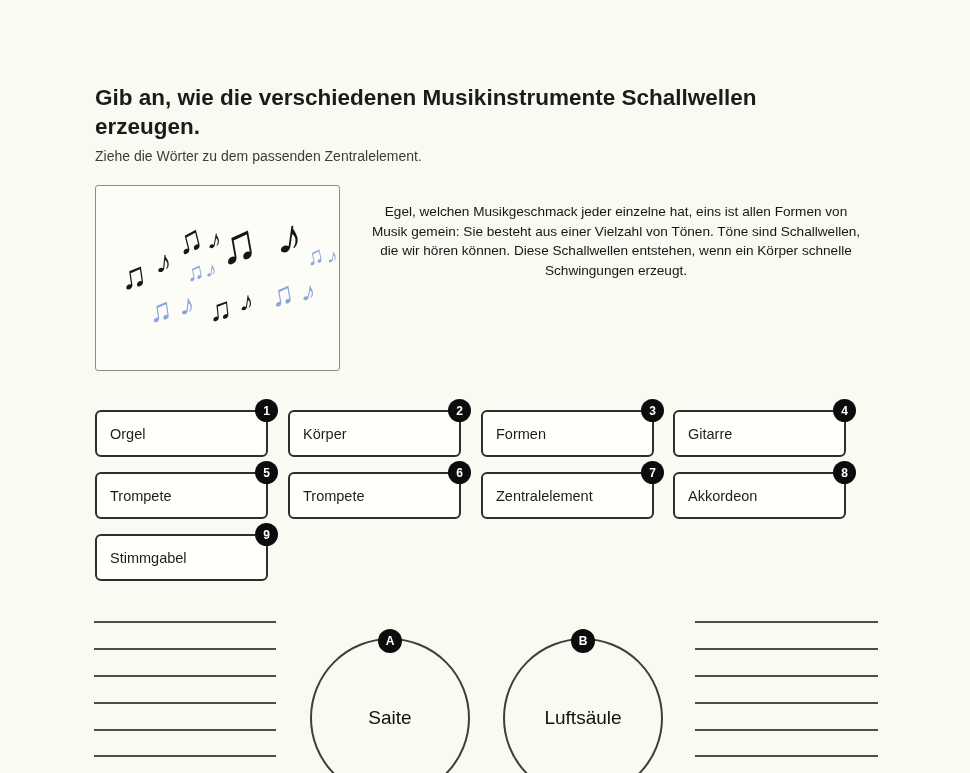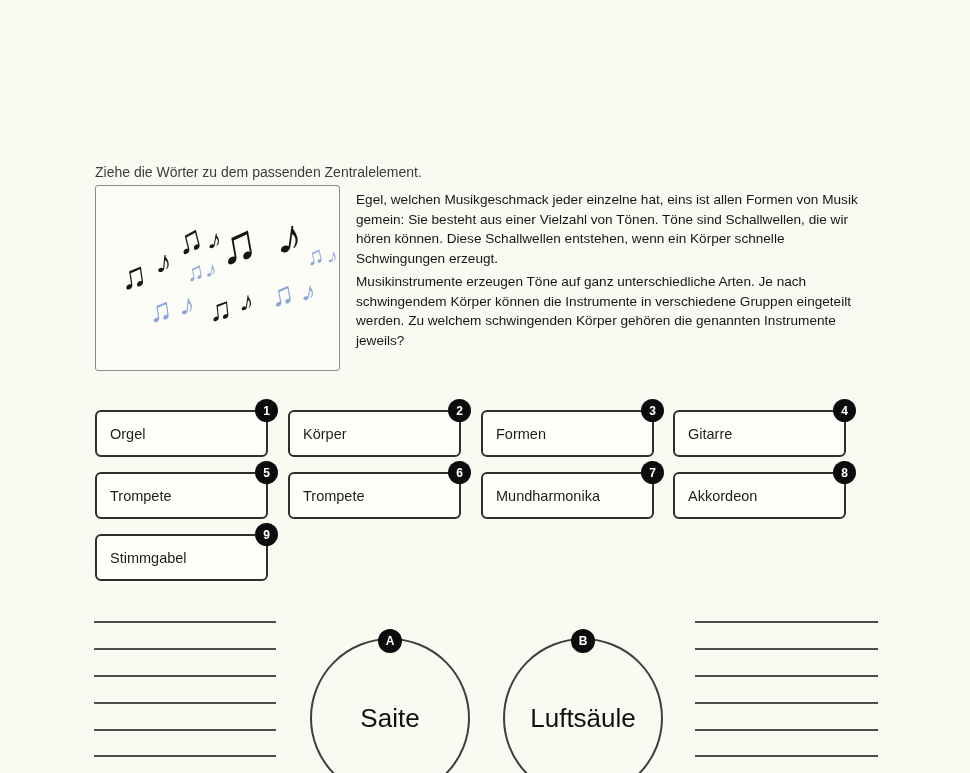--- a/index.html
+++ b/index.html
@@ -9,35 +9,35 @@
     font-family:"Liberation Sans", sans-serif;
   }
   .page { position:absolute; inset:0; }
 
   .title {
     position:absolute; left:95px; top:83px; width:720px;
     font-size:22.5px; line-height:1.3; font-weight:700; color:#1b1b1b; margin:0;
   }
   .subtitle {
     position:absolute; left:95px; top:148px;
-    font-size:14px; color:#3c3c3c;margin-top:16px;
+    font-size:14px; color:#3c3c3c;
   }
 
   .notes-box {
     position:absolute; left:95px; top:185px; width:245px; height:186px;
     background:#fdfdf8; border:1.5px solid #8c8c8c; border-radius:3px;
     box-sizing:border-box; overflow:hidden;
   }
   .note { position:absolute; line-height:1; user-select:none; }
 
   .intro {
     position:absolute; left:352px; top:186px; width:528px;
     font-size:13.6px; line-height:19.5px; color:#161616;
   }
-  .intro p { margin:4px; }
+  .intro p { margin:16px;text-align:center; }
 
   .word-box {
     position:absolute; width:173px; height:47px; box-sizing:border-box;
     background:#fffffb; border:2px solid #2e2e2e; border-radius:6px;
     display:flex; align-items:center; cursor:grab;
   }
   .word-box .wlabel { padding-left:13px; font-size:14.5px; color:#1d1d1d; }
 
   .badge {
     position:absolute; width:23px; height:23px; border-radius:50%;
@@ -46,30 +46,31 @@
   }
   .word-box .badge { right:-12px; top:-13px; }
 
   .answer-line { position:absolute; height:2px; background:#4d4d4d; }
 
   .circle-target {
     position:absolute; width:160px; height:160px; box-sizing:border-box;
     border:2px solid #3e3e3e; border-radius:50%;
     display:flex; align-items:center; justify-content:center;
   }
-  .circle-target .clabel { font-size:26px; color:#101010; }
+  .circle-target .clabel { font-size:19px; color:#101010; }
   .circle-target .badge {
     left:50%; transform:translateX(-50%); top:-11px; width:24px; height:24px;
   }
 </style>
 </head>
 <body>
 
 <div class="page">
 
+  <h1 class="title">Gib an, wie die verschiedenen Musikinstrumente Schallwellen erzeugen.</h1>
 
   <div class="subtitle">Ziehe die Wörter zu dem passenden Zentralelement.</div>
 
   <div class="notes-box" id="notesBox">
       <span class="note" style="left: 24px; top: 72px; font-size: 36px; color: rgb(22, 22, 22); transform: rotate(-8deg);">♫</span>
       <span class="note" style="left: 60px; top: 60px; font-size: 32px; color: rgb(22, 22, 22); transform: rotate(6deg);">♪</span>
       <span class="note" style="left: 80px; top: 36px; font-size: 36px; color: rgb(22, 22, 22); transform: rotate(-14deg);">♫</span>
       <span class="note" style="left: 112px; top: 40px; font-size: 28px; color: rgb(22, 22, 22); transform: rotate(10deg);">♪</span>
       <span class="note" style="left: 122px; top: 32px; font-size: 52px; color: rgb(22, 22, 22); transform: rotate(-10deg);">♫</span>
       <span class="note" style="left: 182px; top: 26px; font-size: 50px; color: rgb(22, 22, 22); transform: rotate(8deg);">♪</span>
@@ -80,21 +81,20 @@
       <span class="note" style="left: 52px; top: 108px; font-size: 32px; color: rgb(139, 165, 220); transform: rotate(-8deg);">♫</span>
       <span class="note" style="left: 84px; top: 104px; font-size: 30px; color: rgb(139, 165, 220); transform: rotate(6deg);">♪</span>
       <span class="note" style="left: 112px; top: 107px; font-size: 32px; color: rgb(22, 22, 22); transform: rotate(-6deg);">♫</span>
       <span class="note" style="left: 144px; top: 102px; font-size: 28px; color: rgb(22, 22, 22); transform: rotate(8deg);">♪</span>
       <span class="note" style="left: 174px; top: 92px; font-size: 32px; color: rgb(139, 165, 220); transform: rotate(-10deg);">♫</span>
       <span class="note" style="left: 206px; top: 92px; font-size: 28px; color: rgb(139, 165, 220); transform: rotate(10deg);">♪</span>
     </div>
 
   <div class="intro" id="introText">
       <p>Egel, welchen Musikgeschmack jeder einzelne hat, eins ist allen Formen von Musik gemein: Sie besteht aus einer Vielzahl von Tönen. Töne sind Schallwellen, die wir hören können. Diese Schallwellen entstehen, wenn ein Körper schnelle Schwingungen erzeugt.</p>
-      <p>Musikinstrumente erzeugen Töne auf ganz unterschiedliche Arten. Je nach schwingendem Körper können die Instrumente in verschiedene Gruppen eingeteilt werden. Zu welchem schwingenden Körper gehören die genannten Instrumente jeweils?</p>
     </div>
 
   <div id="draggables">
       <div class="word-box" style="left: 95px; top: 410px;">
         <span class="wlabel">Orgel</span>
         <span class="badge">1</span>
       </div>
       <div class="word-box" style="left: 288px; top: 410px;">
         <span class="wlabel">Körper</span>
         <span class="badge">2</span>
@@ -109,21 +109,21 @@
       </div>
       <div class="word-box" style="left: 95px; top: 472px;">
         <span class="wlabel">Trompete</span>
         <span class="badge">5</span>
       </div>
       <div class="word-box" style="left: 288px; top: 472px;">
         <span class="wlabel">Trompete</span>
         <span class="badge">6</span>
       </div>
       <div class="word-box" style="left: 481px; top: 472px;">
-        <span class="wlabel">Mundharmonika</span>
+        <span class="wlabel">Zentralelement</span>
         <span class="badge">7</span>
       </div>
       <div class="word-box" style="left: 673px; top: 472px;">
         <span class="wlabel">Akkordeon</span>
         <span class="badge">8</span>
       </div>
       <div class="word-box" style="left: 95px; top: 534px;">
         <span class="wlabel">Stimmgabel</span>
         <span class="badge">9</span>
       </div>

